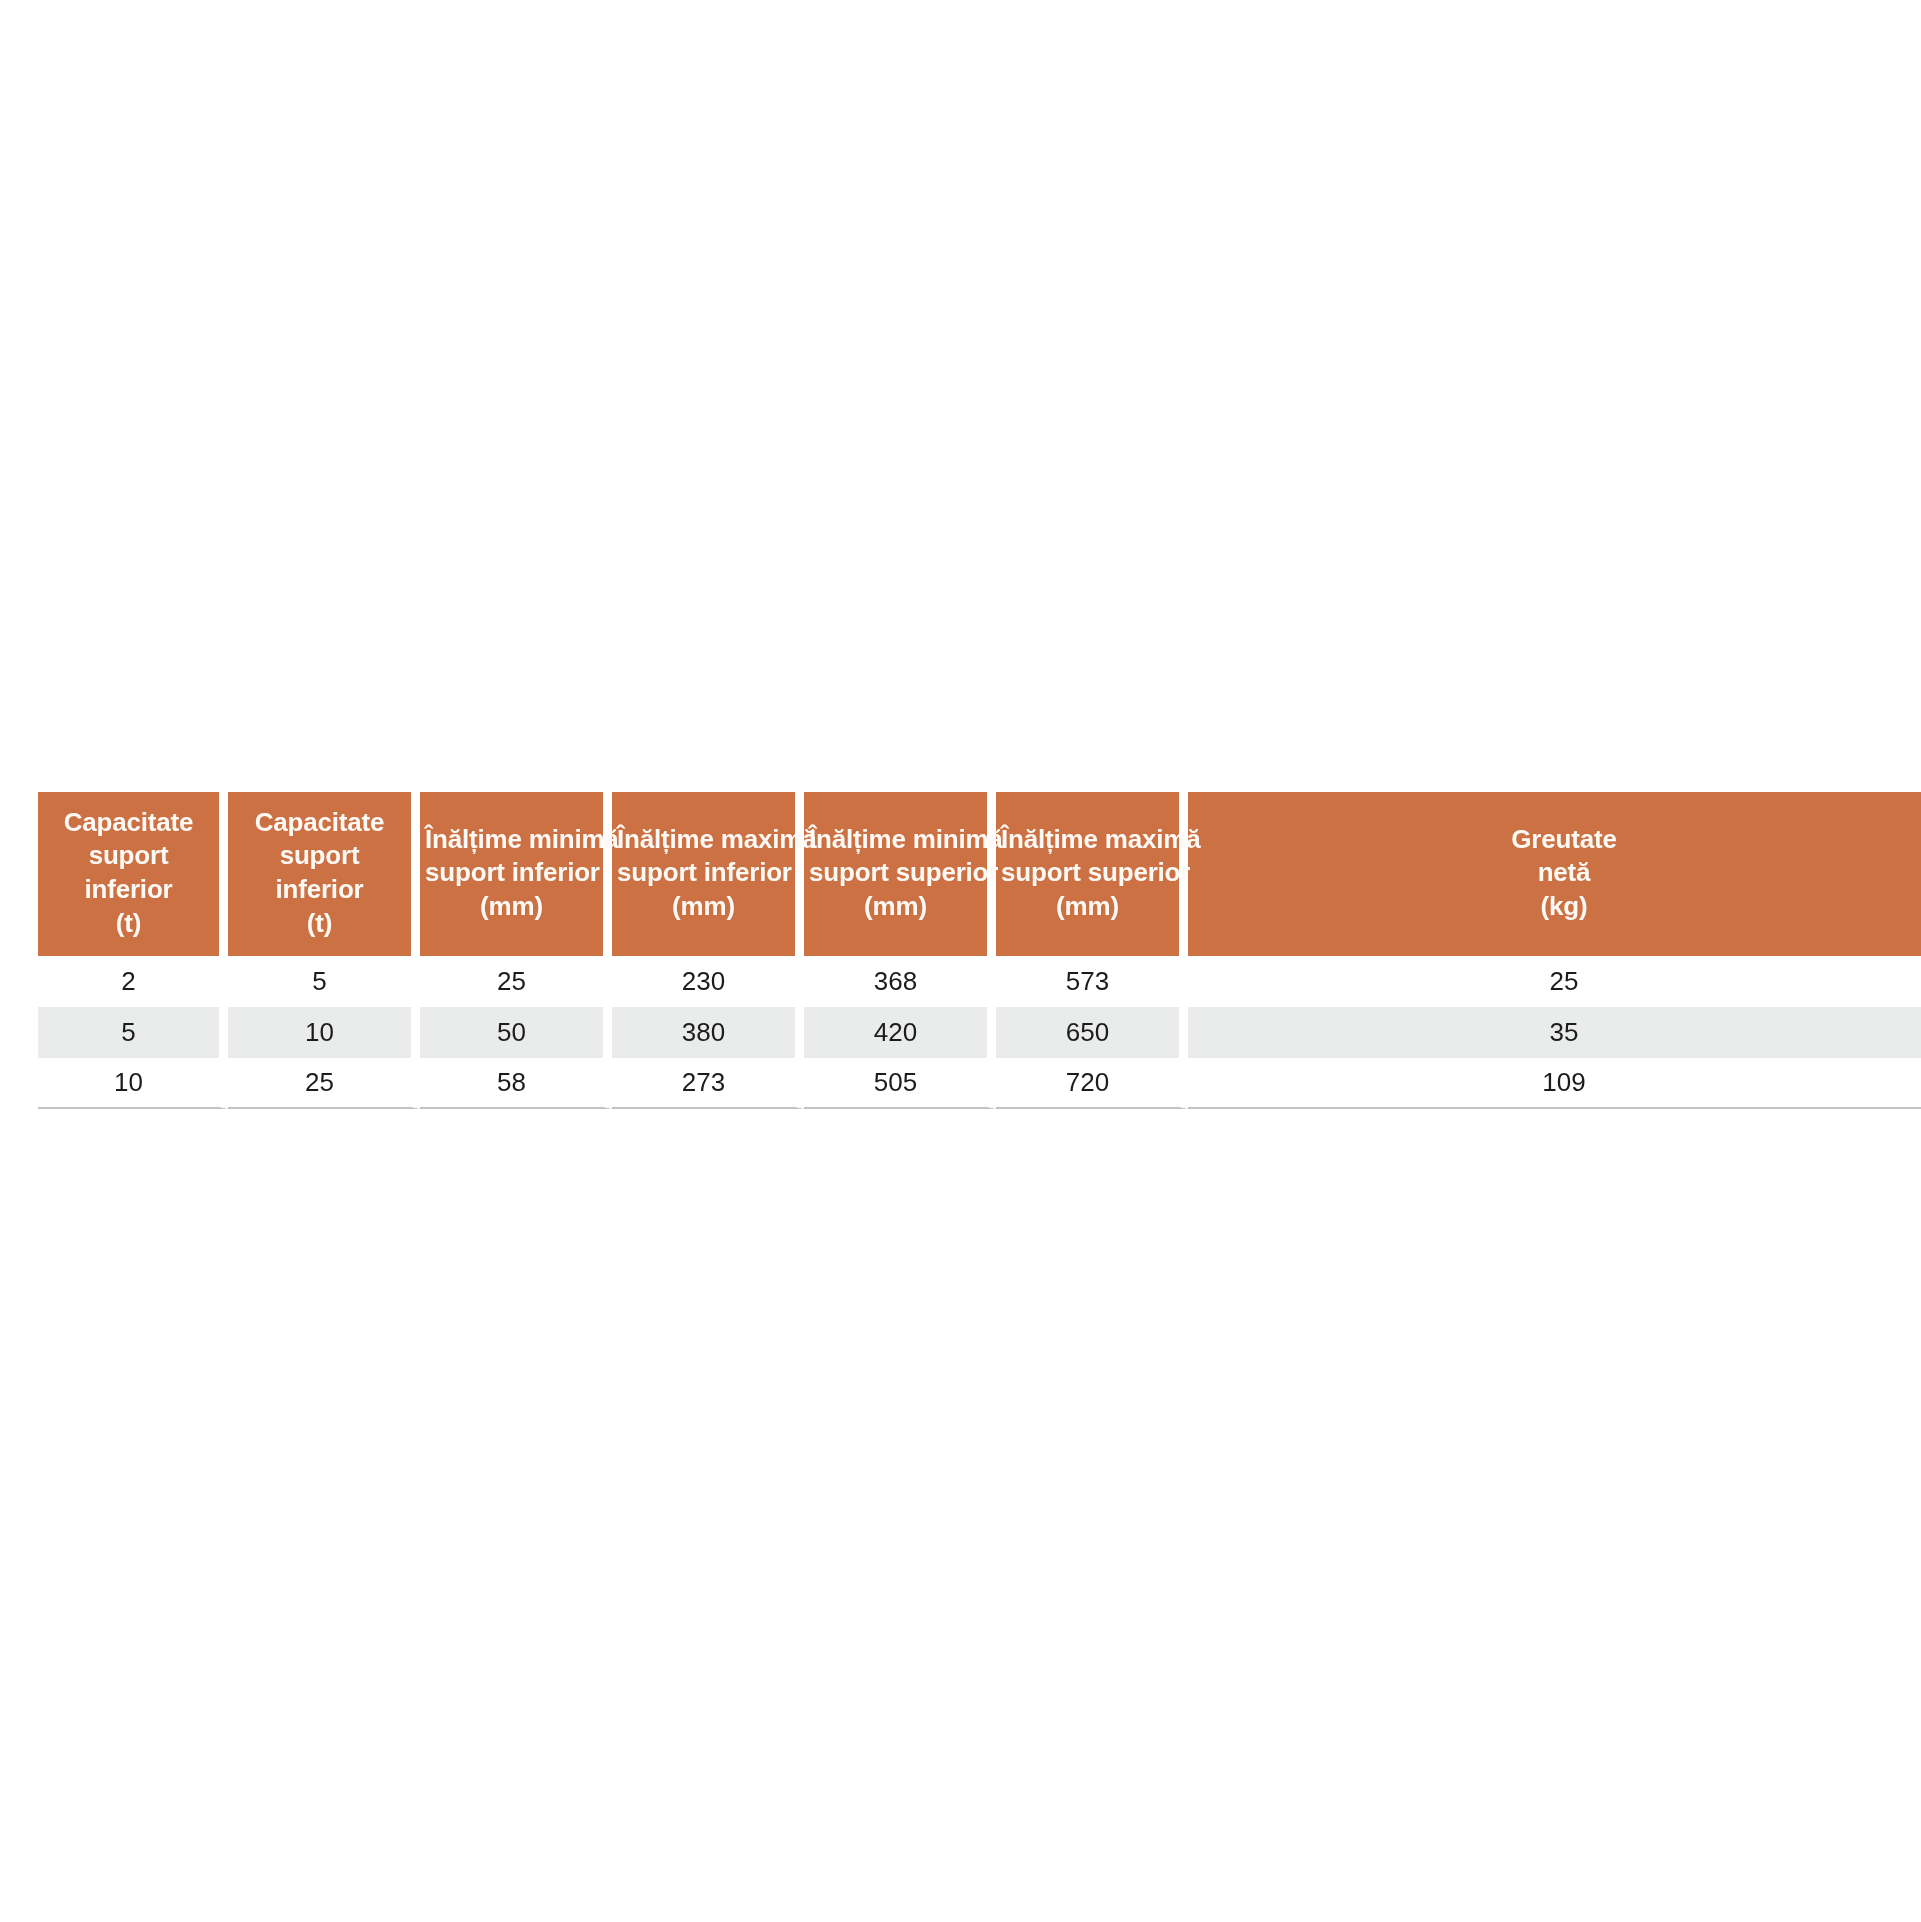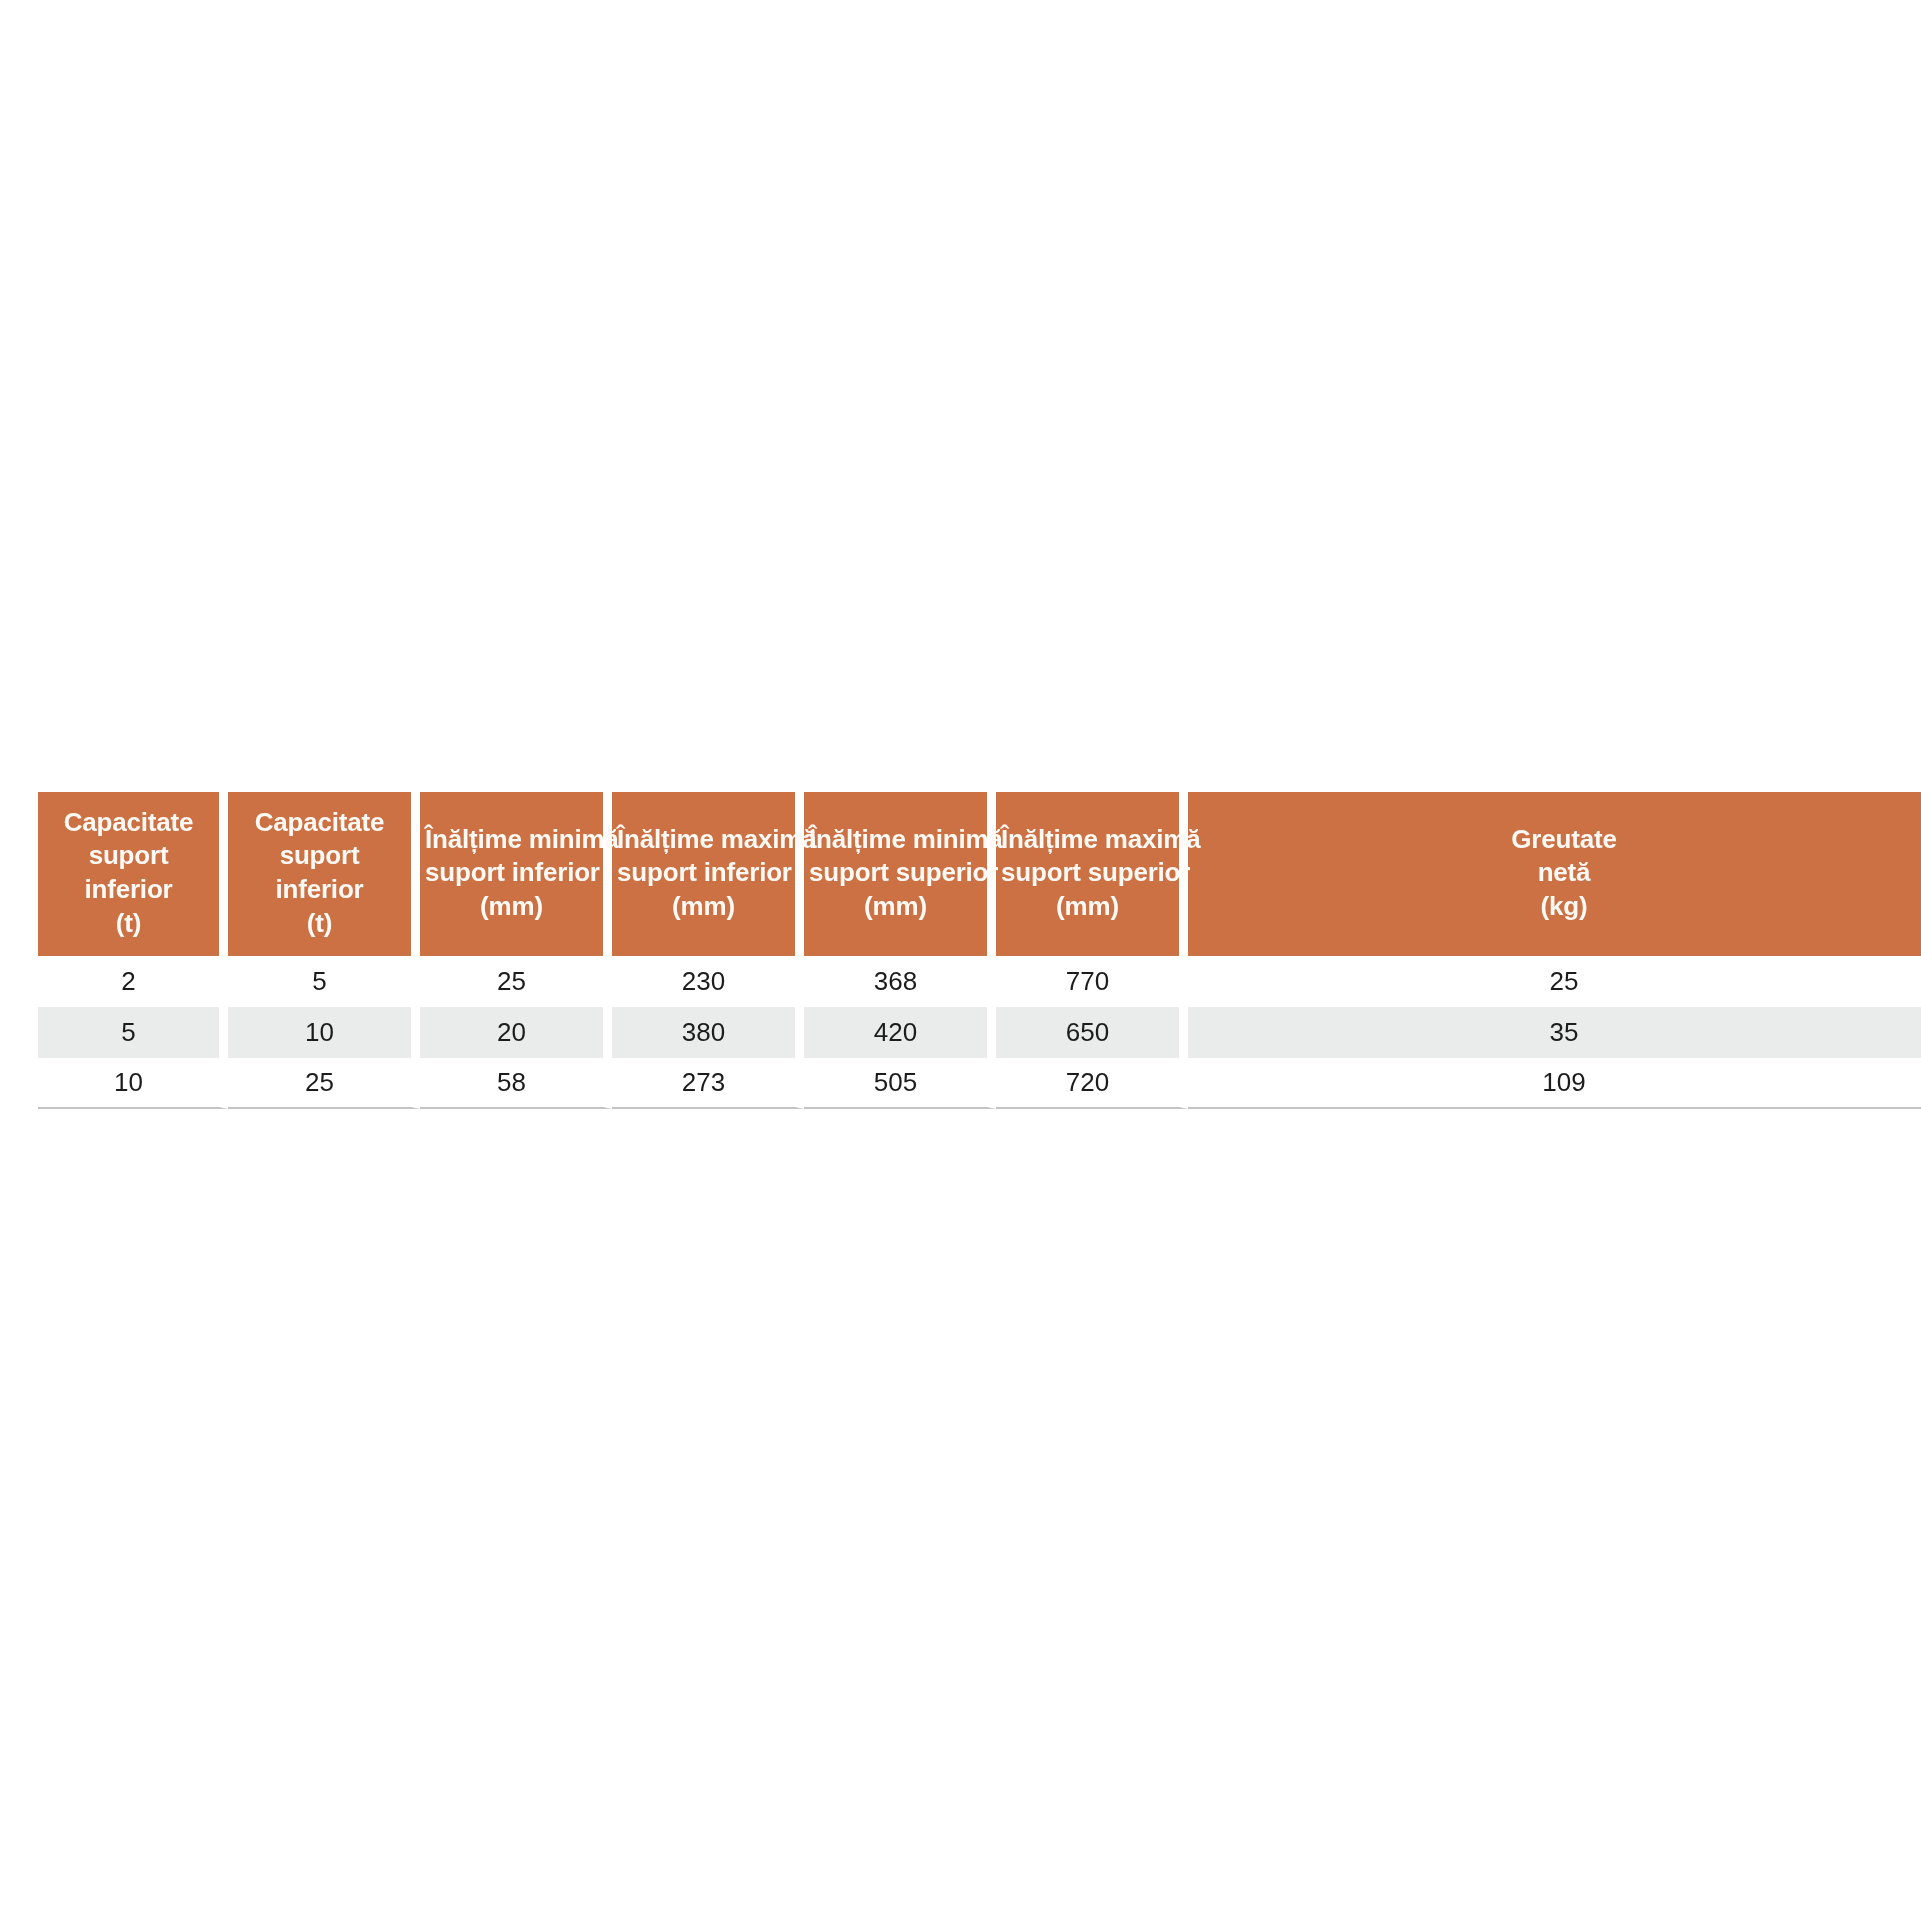--- a/index.html
+++ b/index.html
@@ -156,27 +156,27 @@
         </tr>
       </thead>
 
       <tbody>
         <tr class="row">
           <td>2</td>
           <td>5</td>
           <td>25</td>
           <td>230</td>
           <td>368</td>
-          <td>770</td>
+          <td>573</td>
           <td>25</td>
         </tr>
         <tr class="row alt">
           <td>5</td>
           <td>10</td>
-          <td>20</td>
+          <td>50</td>
           <td>380</td>
           <td>420</td>
           <td>650</td>
           <td>35</td>
         </tr>
         <tr class="row last-row">
           <td>10</td>
           <td>25</td>
           <td>58</td>
           <td>273</td>

